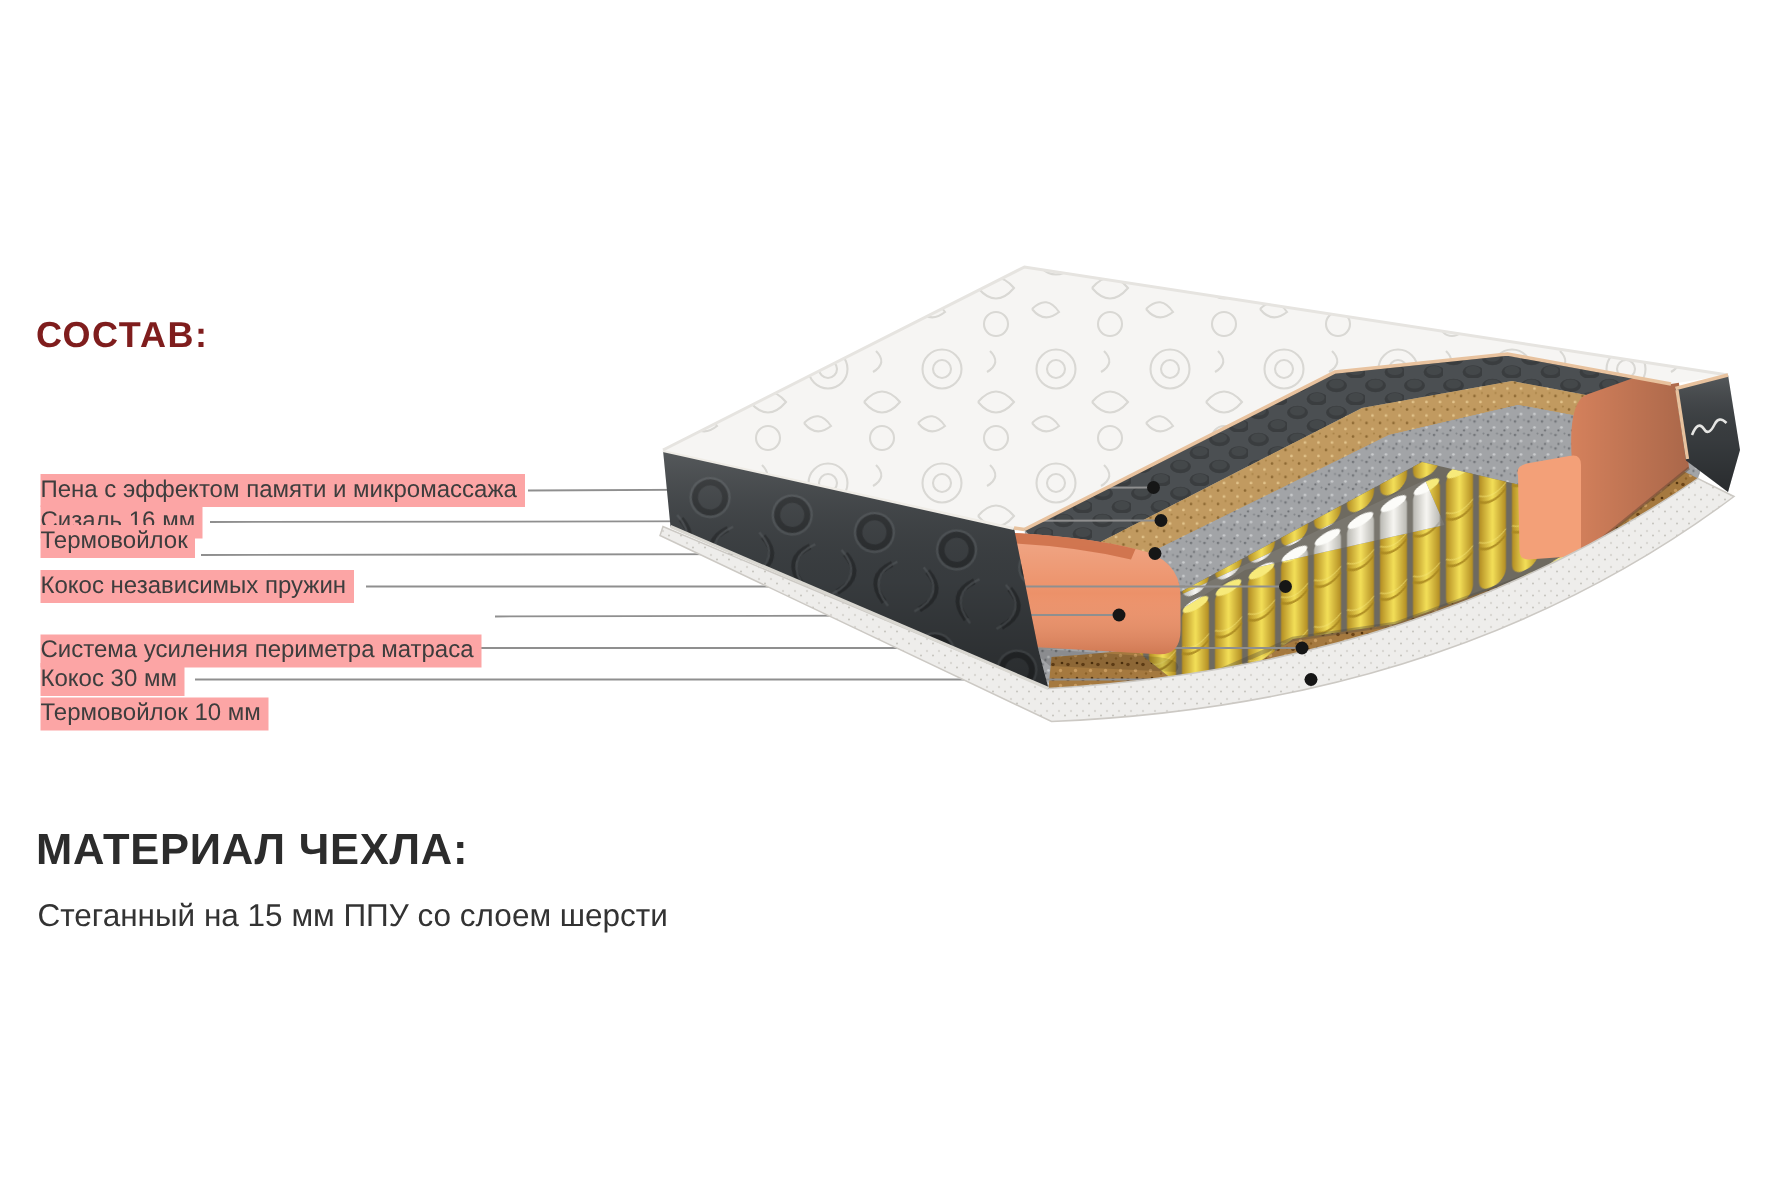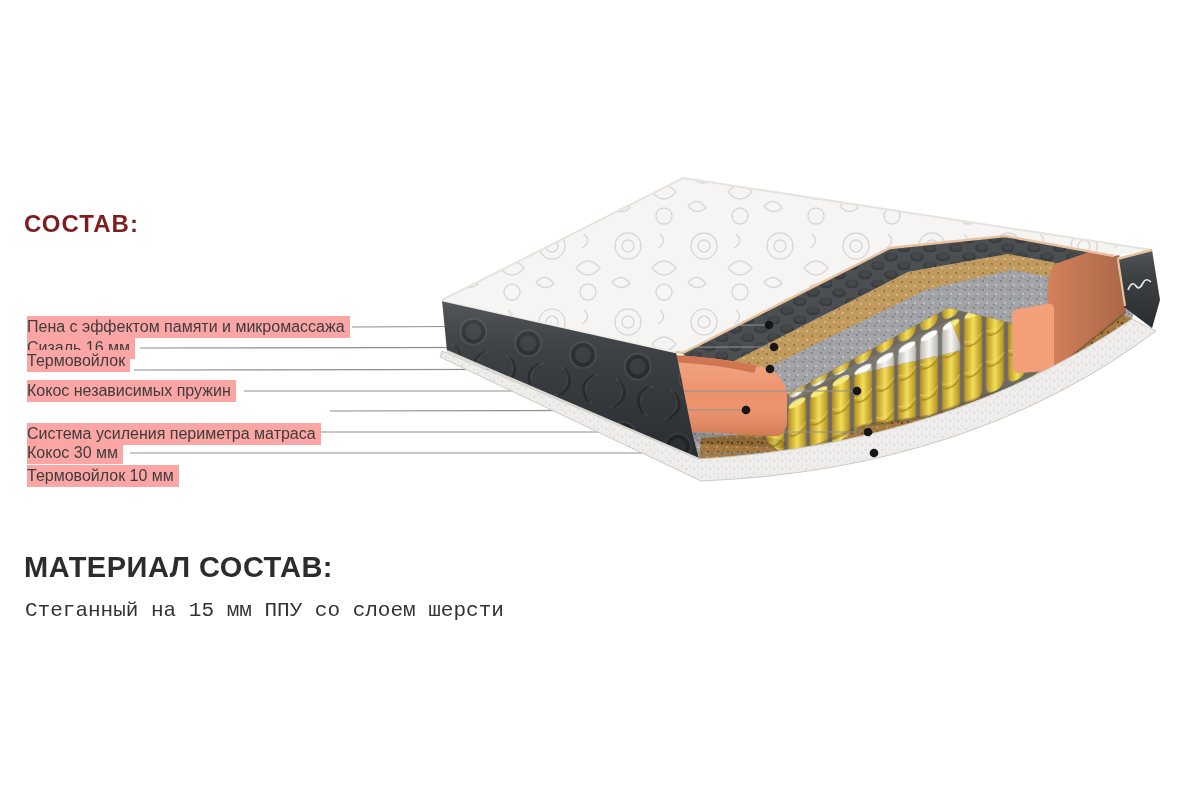--- a/index.html
+++ b/index.html
@@ -11,21 +11,21 @@
   .stage svg{position:absolute;left:0;top:0;}
   .h1{
     position:absolute;left:24px;top:210px;font-size:24px;font-weight:bold;
     color:#7f1d1d;letter-spacing:1px;white-space:nowrap;
   }
   .h2{
     position:absolute;left:24px;top:551px;font-size:29px;font-weight:bold;
     color:#2c2c2c;letter-spacing:.5px;white-space:nowrap;
   }
   .desc{
-    position:absolute;left:25px;top:599px;font-size:21px;color:#333333;white-space:nowrap;font-family:Liberation Mono, monospace;
+    position:absolute;left:25px;top:599px;font-size:21px;color:#333333;white-space:nowrap;
   }
   .layer-label{
     position:absolute;left:27px;height:22px;line-height:22px;font-size:16px;
     color:#3d3d3d;white-space:nowrap;background:#fca5a5;padding-right:5px;
   }
   .ll-0{top:316px;} .ll-1{top:337px;} .ll-2{top:350px;} .ll-3{top:380px;}
   .ll-4{top:400px;margin-top:23px;} .ll-5{top:421px;margin-top:44px;} .ll-6{top:442px;}
 </style>
 </head>
 <body>
@@ -224,15 +224,15 @@
   <div class="h1">СОСТАВ:</div>
 
   <div class="layer-label ll-0">Пена с эффектом памяти и микромассажа</div>
   <div class="layer-label ll-1">Сизаль 16 мм</div>
   <div class="layer-label ll-2">Термовойлок</div>
   <div class="layer-label ll-3">Кокос независимых пружин</div>
   <div class="layer-label ll-4">Система усиления периметра матраса</div>
   <div class="layer-label ll-5">Термовойлок 10 мм</div>
   <div class="layer-label ll-6">Кокос 30 мм</div>
 
-  <div class="h2">МАТЕРИАЛ СОСТАВ:</div>
+  <div class="h2">МАТЕРИАЛ ЧЕХЛА:</div>
   <div class="desc">Стеганный на 15 мм ППУ со слоем шерсти</div>
 </div>
 
 </body></html>

